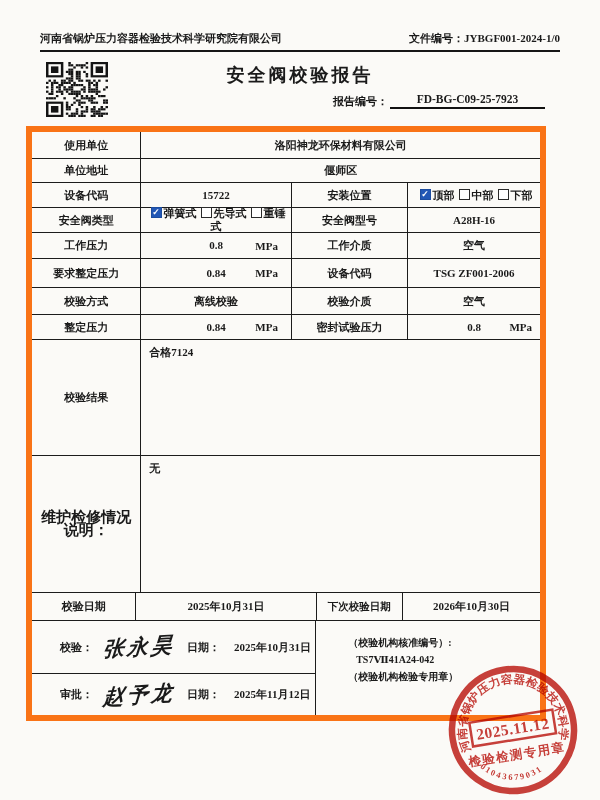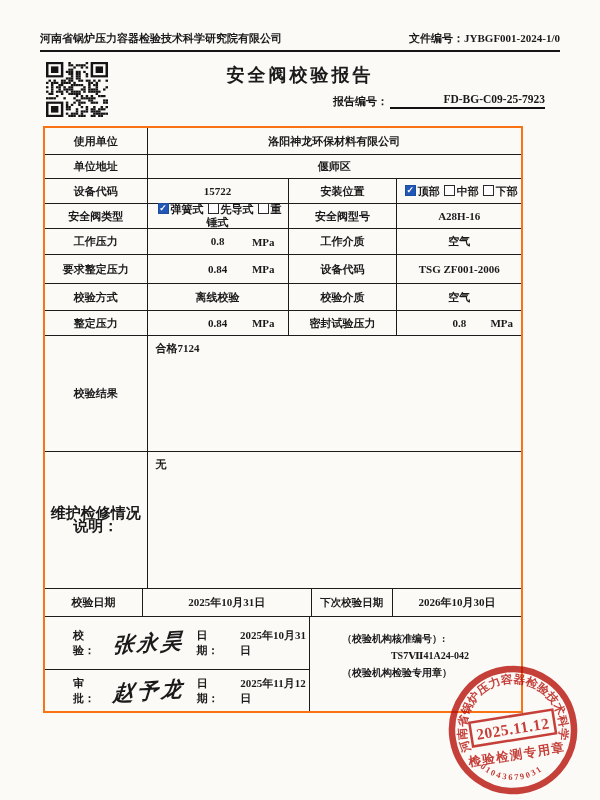--- a/index.html
+++ b/index.html
@@ -4,39 +4,39 @@
 <style>
   html,body{margin:0;padding:0;}
   body{font-family:"Liberation Serif","DejaVu Serif",serif;color:#1a1a1a;}
   .page{position:relative;width:600px;height:800px;background:#fbfaf7;overflow:hidden;outline:1px solid #d9d7d2;}
   
   .hdr{position:absolute;top:31px;left:40px;width:520px;display:flex;justify-content:space-between;align-items:flex-end;font-size:11px;font-weight:bold;}
   .hline{position:absolute;top:50px;left:40px;width:520px;height:2px;background:#161616;}
   .qr{position:absolute;left:46px;top:62px;width:62px;height:55px;}
   .title{position:absolute;top:63px;left:0;width:100%;text-align:center;font-size:18px;font-weight:bold;letter-spacing:3px;}
   .repno{position:absolute;top:93px;left:333px;display:flex;align-items:flex-end;font-size:11px;font-weight:bold;}
-  .repno .val{display:inline-block;width:155px;text-align:right;border-bottom:2px solid #111;padding-bottom:2px;margin-left:2px;font-size:11.5px;}
+  .repno .val{display:inline-block;width:155px;text-align:center;border-bottom:2px solid #111;padding-bottom:2px;margin-left:2px;font-size:11.5px;}
   
-  .tb{position:absolute;left:43px;top:126px;width:480px;border:2px solid #f97316;box-sizing:border-box;font-size:11px;font-weight:bold;z-index:1;}
+  .tb{position:absolute;left:26px;top:126px;width:520px;border:6px solid #f97316;box-sizing:border-box;font-size:11px;font-weight:bold;z-index:1;}
   .tr{display:flex;border-top:1px solid #1c1c1c;box-sizing:border-box;}
   .tr:first-child{border-top:none;}
   .td{display:flex;align-items:center;justify-content:center;border-left:1px solid #1c1c1c;box-sizing:border-box;text-align:center;padding:1px 3px;position:relative;line-height:13px;}
   .td:first-child{border-left:none;}
   .vleft{align-items:flex-start;justify-content:flex-start;text-align:left;padding:6px 8px;}
   .pu{position:absolute;right:13px;top:50%;transform:translateY(-50%);}
   .pu4{right:8px;}
   .cbgroup{display:block;width:100%;text-align:center;}
   .cb{display:inline-block;width:11px;height:11px;border:1.5px solid #2a2a2a;vertical-align:-1px;margin:0 2px 0 4px;background:#fff;box-sizing:border-box;position:relative;}
   .cb.on{background:#2257b5;border-color:#1d4d9f;}
   .cb.on::after{content:"\2713";position:absolute;left:0;top:-1px;width:100%;text-align:center;color:#fff;font-size:9px;line-height:10px;font-weight:bold;}
   .sigcol{width:288px;display:flex;flex-direction:column;box-sizing:border-box;justify-content:flex-end;}
   .sigrow{display:flex;align-items:center;padding-left:28px;box-sizing:border-box;}
   .sig{font-size:21px;font-style:italic;letter-spacing:3px;transform:rotate(-4deg) skewX(-8deg);margin:0 12px 0 10px;white-space:nowrap;}
   .orgcell{width:228px;border-left:1px solid #1c1c1c;box-sizing:border-box;padding:13px 4px 0 32px;font-size:10px;line-height:17px;text-align:left;}
-  .orgcell .l2{padding-left:8px;margin-left:41px;}
+  .orgcell .l2{padding-left:8px;}
   
   .seal{position:absolute;left:433px;top:650px;width:160px;height:160px;color:#c5302b;transform:rotate(-9deg);opacity:.92;mix-blend-mode:multiply;z-index:5;}
 </style>
 </head>
 <body>
 
 <div class="page">
 
   <div class="hdr">
     <span>河南省锅炉压力容器检验技术科学研究院有限公司</span>

